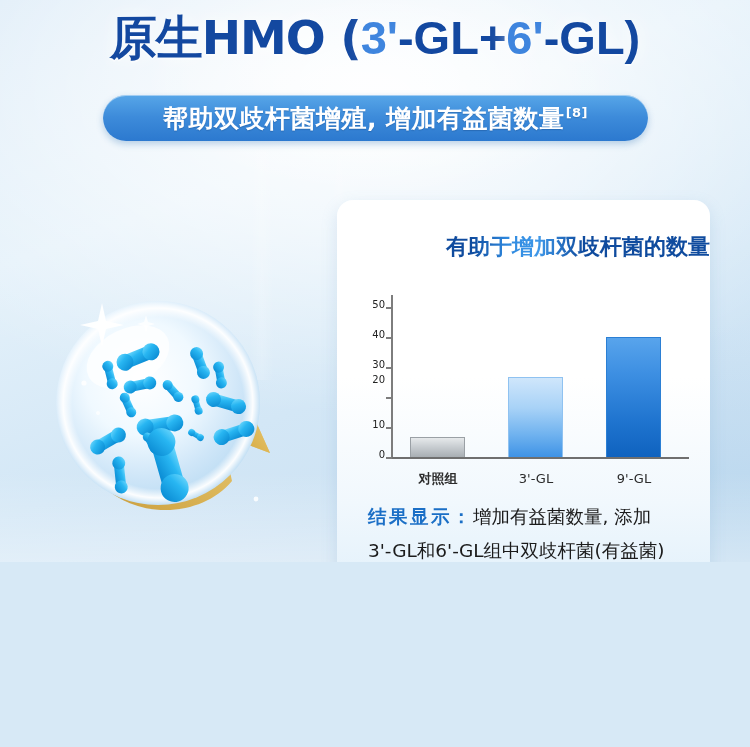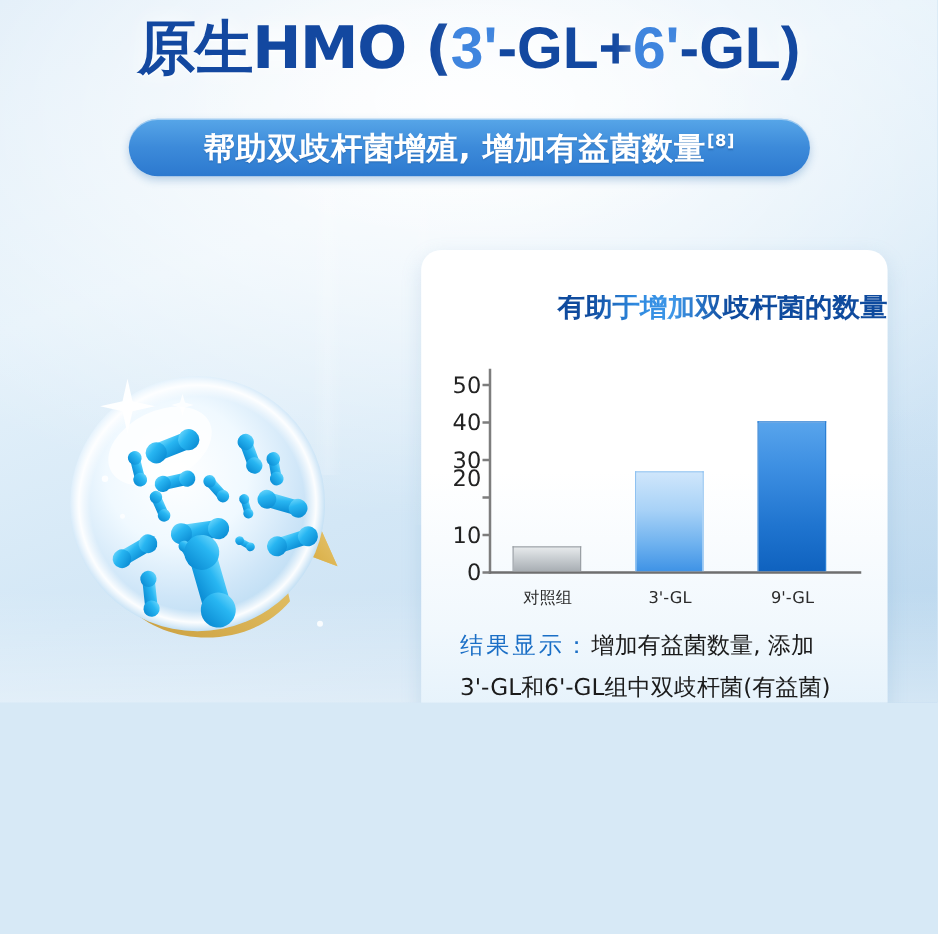--- a/index.html
+++ b/index.html
@@ -78,21 +78,21 @@
     color:transparent;-webkit-text-fill-color:transparent;
   }
 
   
   .plot{position:absolute;left:8px;top:95px;width:357px;height:200px;}
   .yaxis-line{position:absolute;left:46px;top:0;width:1.5px;height:164px;background:#7d7d7d;}
   .xaxis-line{position:absolute;left:46px;top:162px;width:298px;height:2px;background:#6f6f6f;}
   .ytick{position:absolute;left:41px;width:6px;height:1.5px;background:#7d7d7d;}
   .ylabel{
     position:absolute;right:317px;width:40px;text-align:right;
-    font-size:18px;color:#222;line-height:1;
+    font-size:10px;color:#222;line-height:1;
     font-family:"DejaVu Sans","Liberation Sans",sans-serif;
   }
   .bar{position:absolute;bottom:38px;box-sizing:border-box;}
   .bar.ctrl{
     background:linear-gradient(180deg,#e6e9eb 0%,#c9ced2 45%,#a8aeb3 100%);
     border:1px solid #9aa0a5;border-bottom:none;
   }
   .bar.b3{
     background:linear-gradient(180deg,#cfe6fb 0%,#a8d2f7 38%,#6fb2ef 72%,#3f93e6 100%);
     border:1px solid #8fc2f1;border-bottom:none;
@@ -106,21 +106,21 @@
     font-size:13px;color:#2c2c2c;line-height:1;white-space:nowrap;
     font-family:"DejaVu Sans","Liberation Sans",sans-serif;
   }
 
   
   .caption{
     position:absolute;left:31px;top:300px;width:318px;
     font-size:18.5px;line-height:34px;color:#1b1b1b;
     font-family:"DejaVu Sans","Liberation Sans",sans-serif;
   }
-  .caption .hl{color:#1b6fc6;font-weight:normal;letter-spacing:2.5px;}
+  .caption .hl{color:#1b6fc6;font-weight:bold;letter-spacing:2.5px;}
   .caption .just{text-align:justify;text-justify:inter-character;}
 </style>
 </head>
 <body>
 
 <div id="page">
 
   <div class="bg-glow-top"></div>
   <div class="bg-streak" style="left:250px;top:150px;width:24px;height:230px;opacity:.35;"></div>
   <div class="bg-streak" style="left:330px;top:120px;width:18px;height:300px;opacity:.25;"></div>
@@ -283,21 +283,21 @@
       <div class="ylabel" style="top:35px;">40</div>
       <div class="ylabel" style="top:65px;">30</div>
       <div class="ylabel" style="top:80px;">20</div>
       <div class="ylabel" style="top:125px;">10</div>
       <div class="ylabel" style="top:155px;">0</div>
 
       <div class="bar ctrl" style="left:65px;width:55px;height:20px;"></div>
       <div class="bar b3" style="left:163px;width:55px;height:80px;"></div>
       <div class="bar b6" style="left:261px;width:55px;height:120px;"></div>
 
-      <div class="xlabel" style="left:58px;width:70px;">对照组</div>
+      <div class="xlabel" style="left:58px;width:70px;font-weight:bold;">对照组</div>
       <div class="xlabel" style="left:156px;width:70px;">3'-GL</div>
       <div class="xlabel" style="left:254px;width:70px;">9'-GL</div>
     </div>
 
     <div class="caption">
       <div class="just"><span class="hl">结果显示：</span><span>增加有益菌数量, 添加</span></div>
       <div>3'-GL和6'-GL组中双歧杆菌(有益菌)</div>
     </div>
 
   </div>

